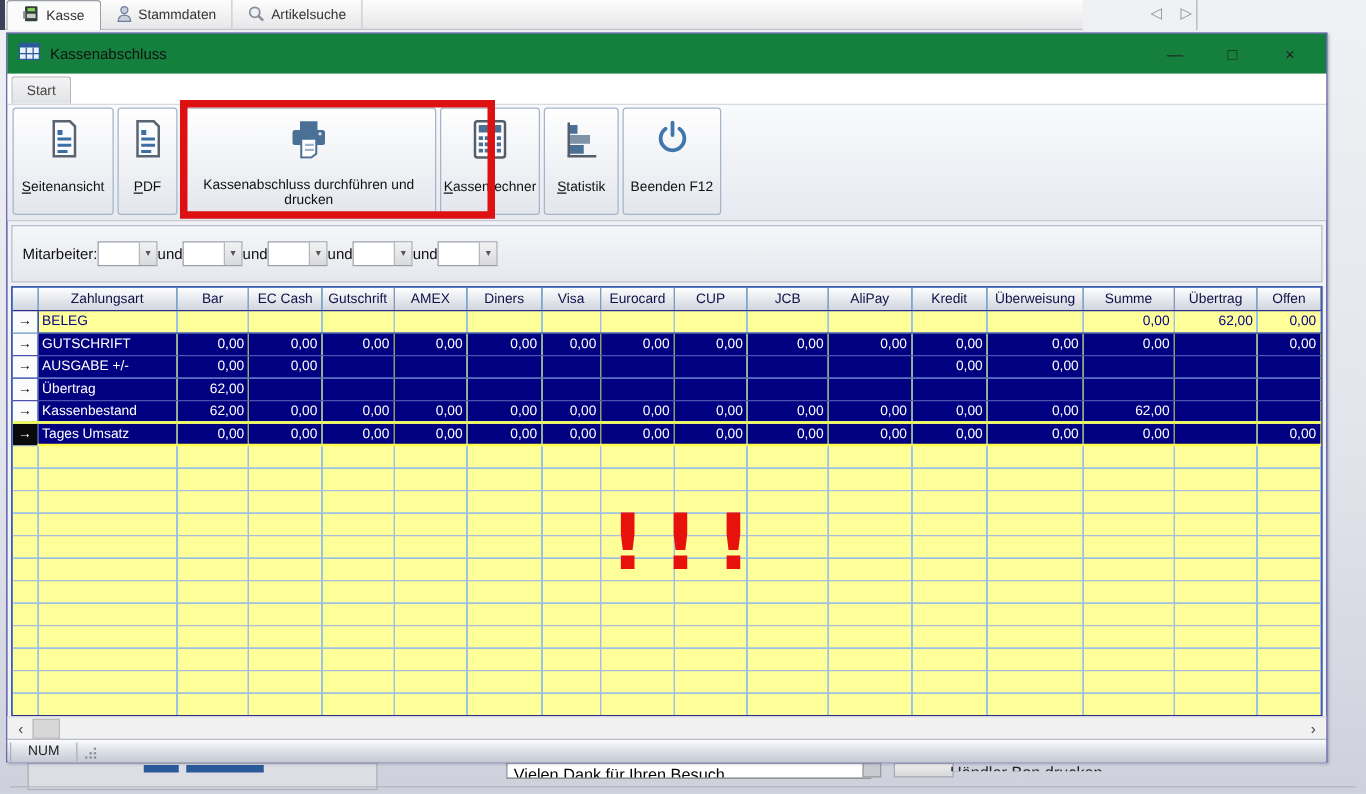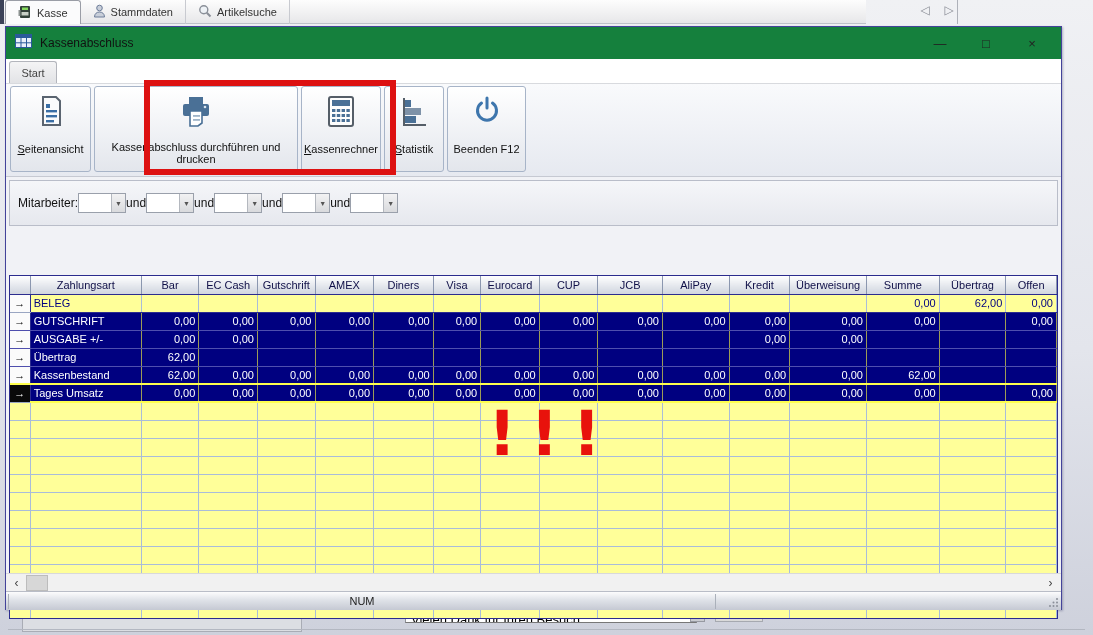--- a/index.html
+++ b/index.html
@@ -55,21 +55,21 @@
   .filterband { position:absolute; left:3px; top:153px; width:1049px; height:46px;
     background:linear-gradient(#f5f6f9,#e6e8ee); border:1px solid #b9bdc9;
     display:flex; align-items:center; padding-left:8px; font-size:12px; color:#111; }
   .combo { display:flex; width:48px; height:20px; border:1px solid #9aa0ab; background:#fff; }
   .combo .cval { flex:1; font-size:11px; padding:2px 2px 0; color:#222; overflow:hidden; }
   .combo .cbtn { width:14px; background:linear-gradient(#f2f2f3,#d9dadd); border-left:1px solid #b4b8bf;
     font-size:7px; color:#555; display:flex; align-items:center; justify-content:center; }
 
   
   .gridwrap { position:absolute; left:3px; top:202px; width:1049px; height:344px;
-    border:1px solid #2c2c8e; background:#7dd3fc; overflow:hidden;margin-top:46px; }
+    border:1px solid #2c2c8e; background:#7dd3fc; overflow:hidden; }
   table.grid { border-collapse:collapse; table-layout:fixed; width:100%; font-size:11px; }
   .grid th { height:18px; background:linear-gradient(#ffffff,#dde1e8 70%,#d2d6df);
     border-right:1px solid #8b97af; border-bottom:1px solid #2c2c8e;
     color:#101048; font-weight:400; text-align:center; overflow:hidden; white-space:nowrap; }
   .grid td { height:18px; overflow:hidden; white-space:nowrap; padding:0 3px; }
   .grid td.sel { background:#fbfbfb; border-right:1px solid #2c2c8e; border-bottom:1px solid #9aa6c2;
     text-align:center; padding:0; color:#000; font-weight:700; font-size:11px; line-height:16px; }
   .r-yellow td { background:#ffff99; color:#000080; border-right:1px solid #a9bcda; border-bottom:1px solid #2c2c8e; }
   .r-blue td, .r-blue-emphasis td { background:#000080; color:#fff;
     border-right:1px solid #9c9c55; border-bottom:1px solid #4f4fae; }
@@ -87,21 +87,21 @@
   
   .hscroll { position:absolute; left:0; top:546px; width:100%; height:18px;
     background:#f1f1f1; border-top:1px solid #d9d9d9; }
   .sbtn { position:absolute; top:1px; width:17px; height:16px; color:#444; font-size:12px;
     display:flex; align-items:center; justify-content:center; }
   .sbtn.left { left:2px; } .sbtn.right { right:2px; }
   .sthumb { position:absolute; left:20px; top:1px; width:22px; height:16px;
     background:#d7d7d7; border:1px solid #bcbcbc; }
   .statusbar { position:absolute; left:0; top:564px; width:100%; height:19px;
     background:linear-gradient(#fcfcfd,#dfe2e8 45%,#c5c9d3); border-top:1px solid #b9bdc7;
-    display:flex; align-items:center; justify-content:space-between; font-size:11px; color:#222;gap:12px; }
+    display:flex; align-items:center; justify-content:flex-start; font-size:11px; color:#222; }
   .sdiv { width:1px; height:15px; background:#aab0ba; margin:0 2px; }
   .numcell { width:48px; text-align:center; }
   .grip { width:16px; height:17px; display:flex; align-items:flex-end; justify-content:flex-end; padding:2px; }
 
   
   .bg-panel { position:absolute; left:22px; top:610px; width:280px; height:22px;
     background:#dcdee3; border:1px solid #a9acb5; }
   .bg-panel .b1 { position:absolute; left:92px; top:1px; width:28px; height:6px; background:#2a5a9a; }
   .bg-panel .b2 { position:absolute; left:126px; top:1px; width:62px; height:6px; background:#2a5a9a; }
   .bg-textbox { position:absolute; left:405px; top:610px; width:292px; height:13px;
@@ -201,20 +201,32 @@
       <span>
         <svg width="30" height="34" viewBox="0 0 30 34">
             <path d="M7 2 h13 l4 4 v24 h-17 z" fill="#fafbfc" stroke="#5a6470" stroke-width="2"></path>
             <rect x="10" y="9" width="4" height="4" fill="#3a6ea5"></rect>
             <rect x="10" y="15" width="11" height="2.4" fill="#3a6ea5"></rect>
             <rect x="10" y="20" width="11" height="2.4" fill="#3a6ea5"></rect>
             <rect x="10" y="25" width="8" height="2.4" fill="#3a6ea5"></rect>
           </svg>
       </span>
       <span class="lbl accel">Seitenansicht</span>
+    </div>
+    <div class="tbtn w-pdf">
+      <span>
+        <svg width="30" height="34" viewBox="0 0 30 34">
+            <path d="M7 2 h13 l4 4 v24 h-17 z" fill="#fafbfc" stroke="#5a6470" stroke-width="2"></path>
+            <rect x="10" y="9" width="4" height="4" fill="#3a6ea5"></rect>
+            <rect x="10" y="15" width="11" height="2.4" fill="#3a6ea5"></rect>
+            <rect x="10" y="20" width="11" height="2.4" fill="#3a6ea5"></rect>
+            <rect x="10" y="25" width="8" height="2.4" fill="#3a6ea5"></rect>
+          </svg>
+      </span>
+      <span class="lbl accel">PDF</span>
     </div>
     <div class="tbtn w-big">
       <span>
         <svg width="34" height="32" viewBox="0 0 34 32">
             <rect x="10" y="2" width="14" height="7" fill="#4a7096"></rect>
             <rect x="4" y="9" width="26" height="12" rx="2" fill="#4a7096"></rect>
             <circle cx="26" cy="12" r="1.3" fill="#dce6f0"></circle>
             <path d="M11 16 h12 v12 l-4 3 h-8 z" fill="#fff" stroke="#4a7096" stroke-width="1.6"></path>
             <rect x="14" y="20" width="7" height="1.8" fill="#9fb4c8"></rect>
             <rect x="14" y="24" width="7" height="1.8" fill="#9fb4c8"></rect>

